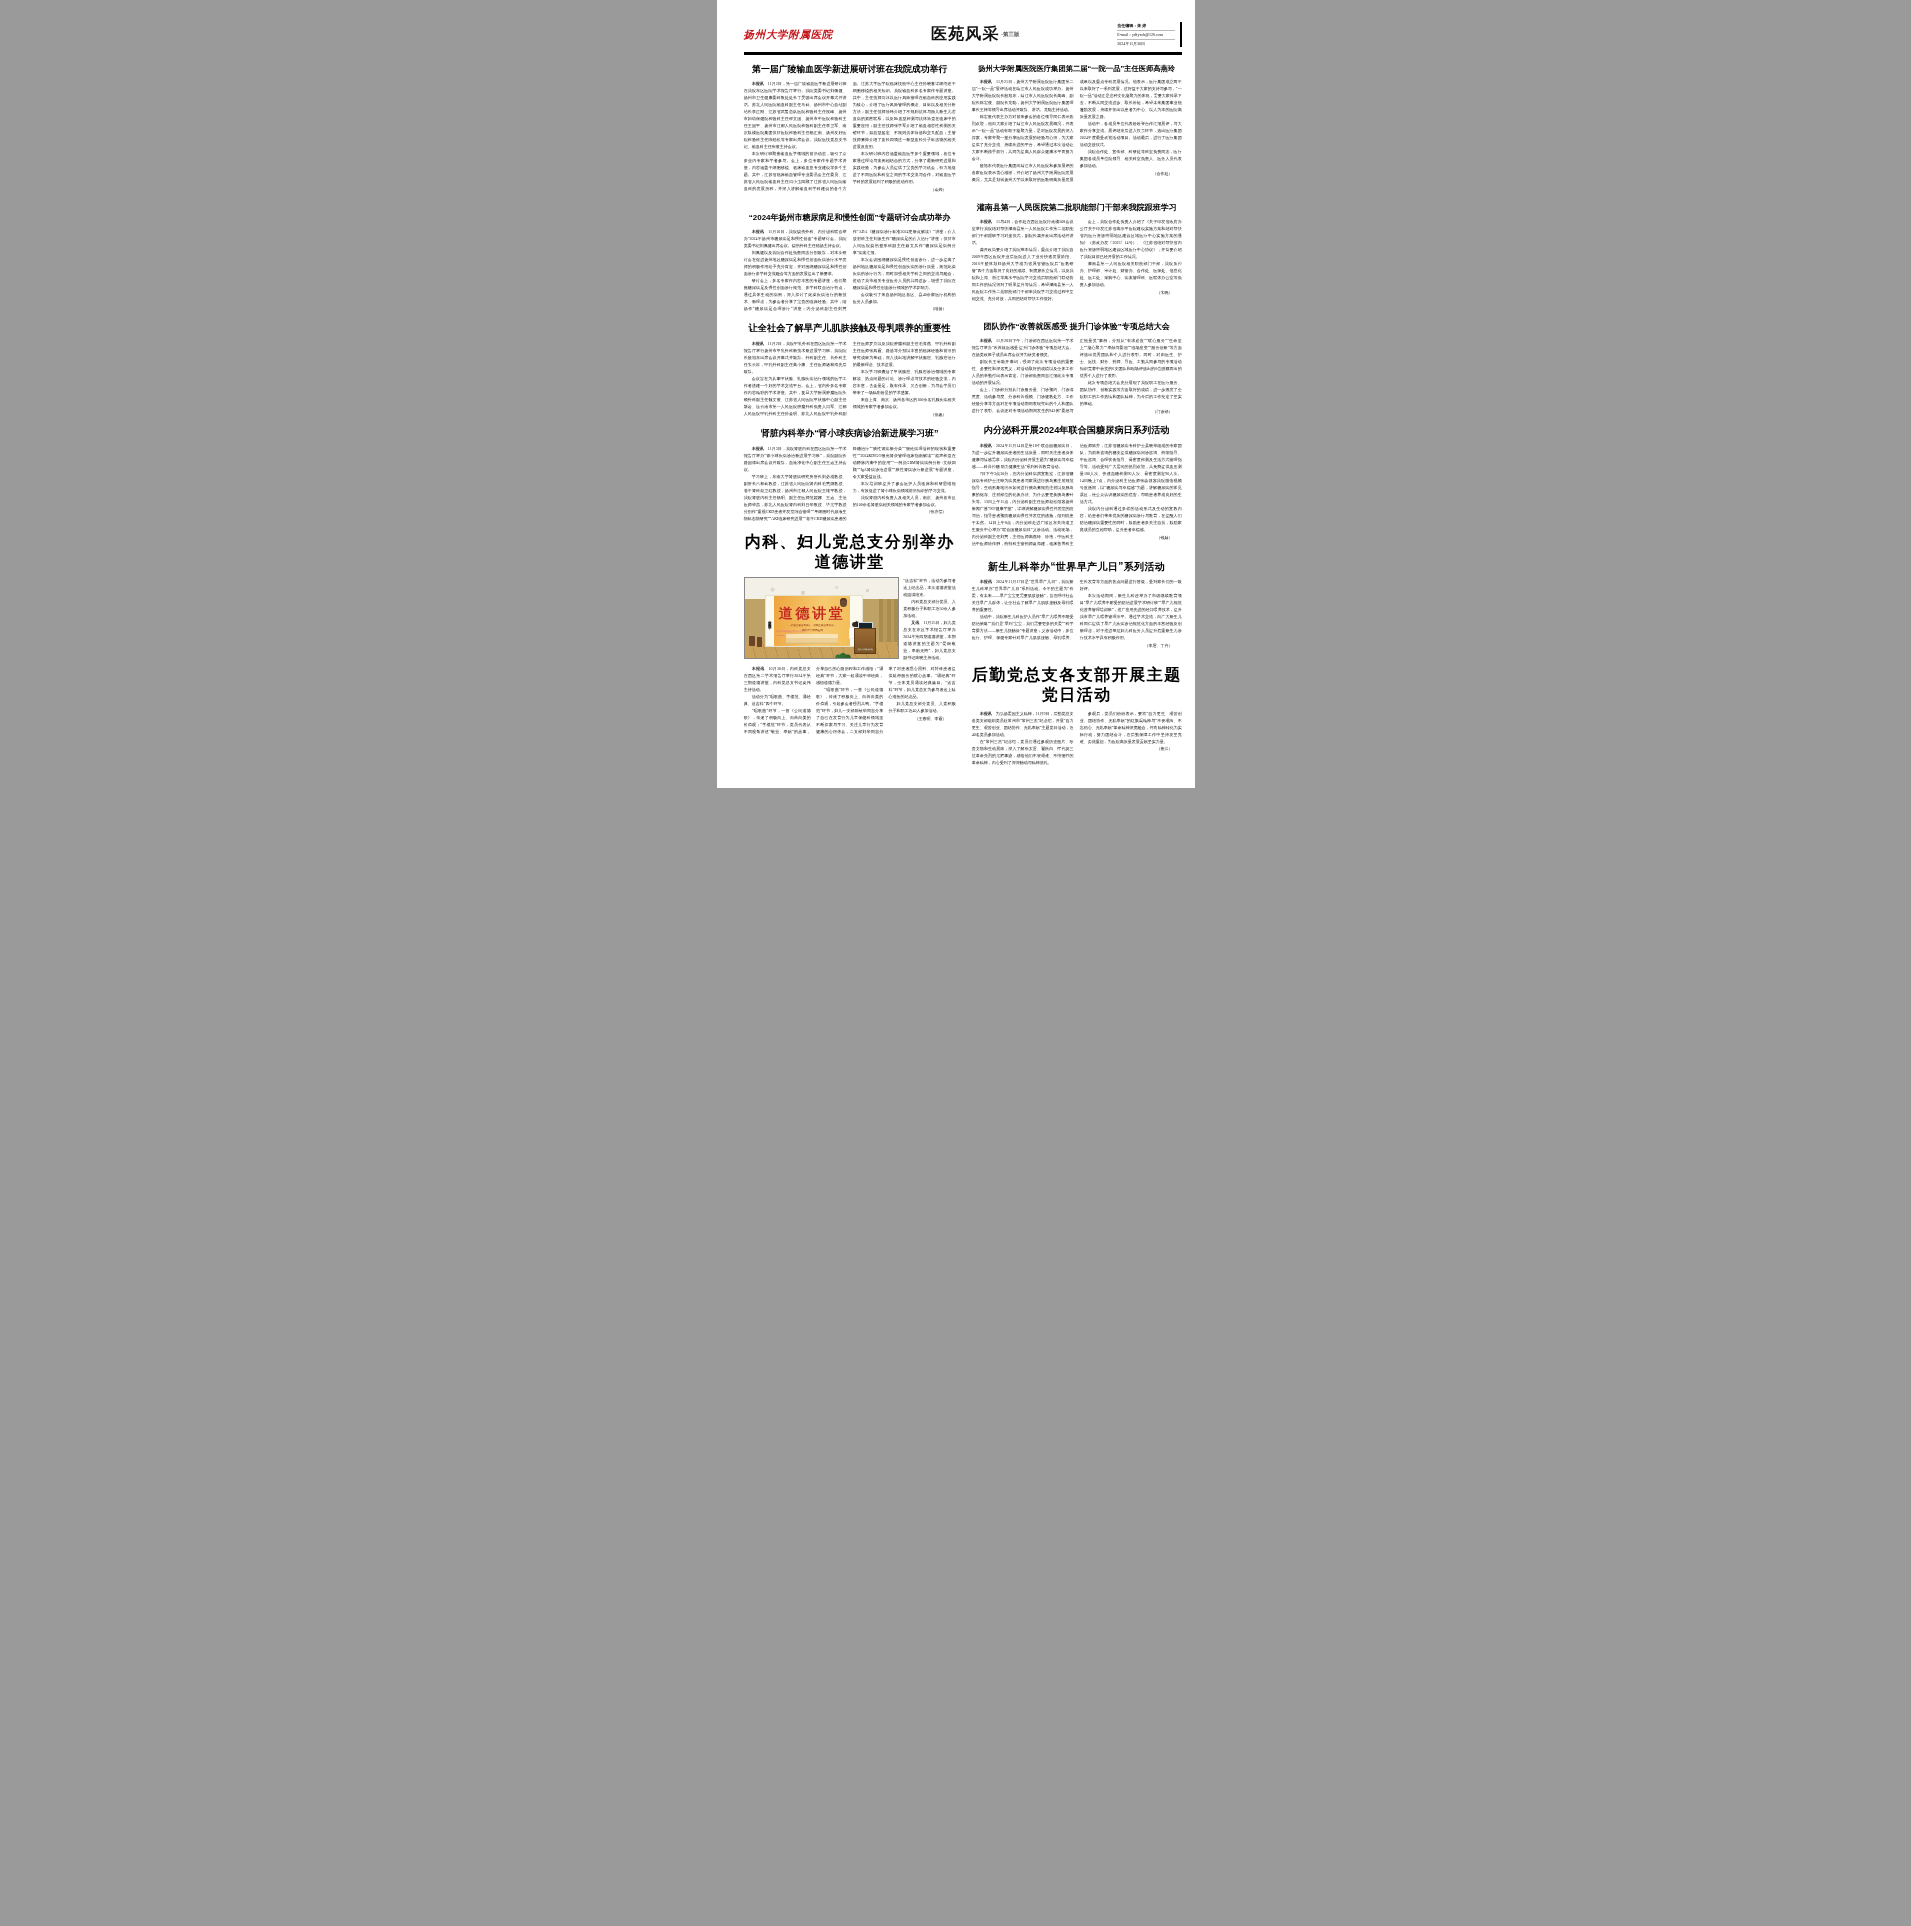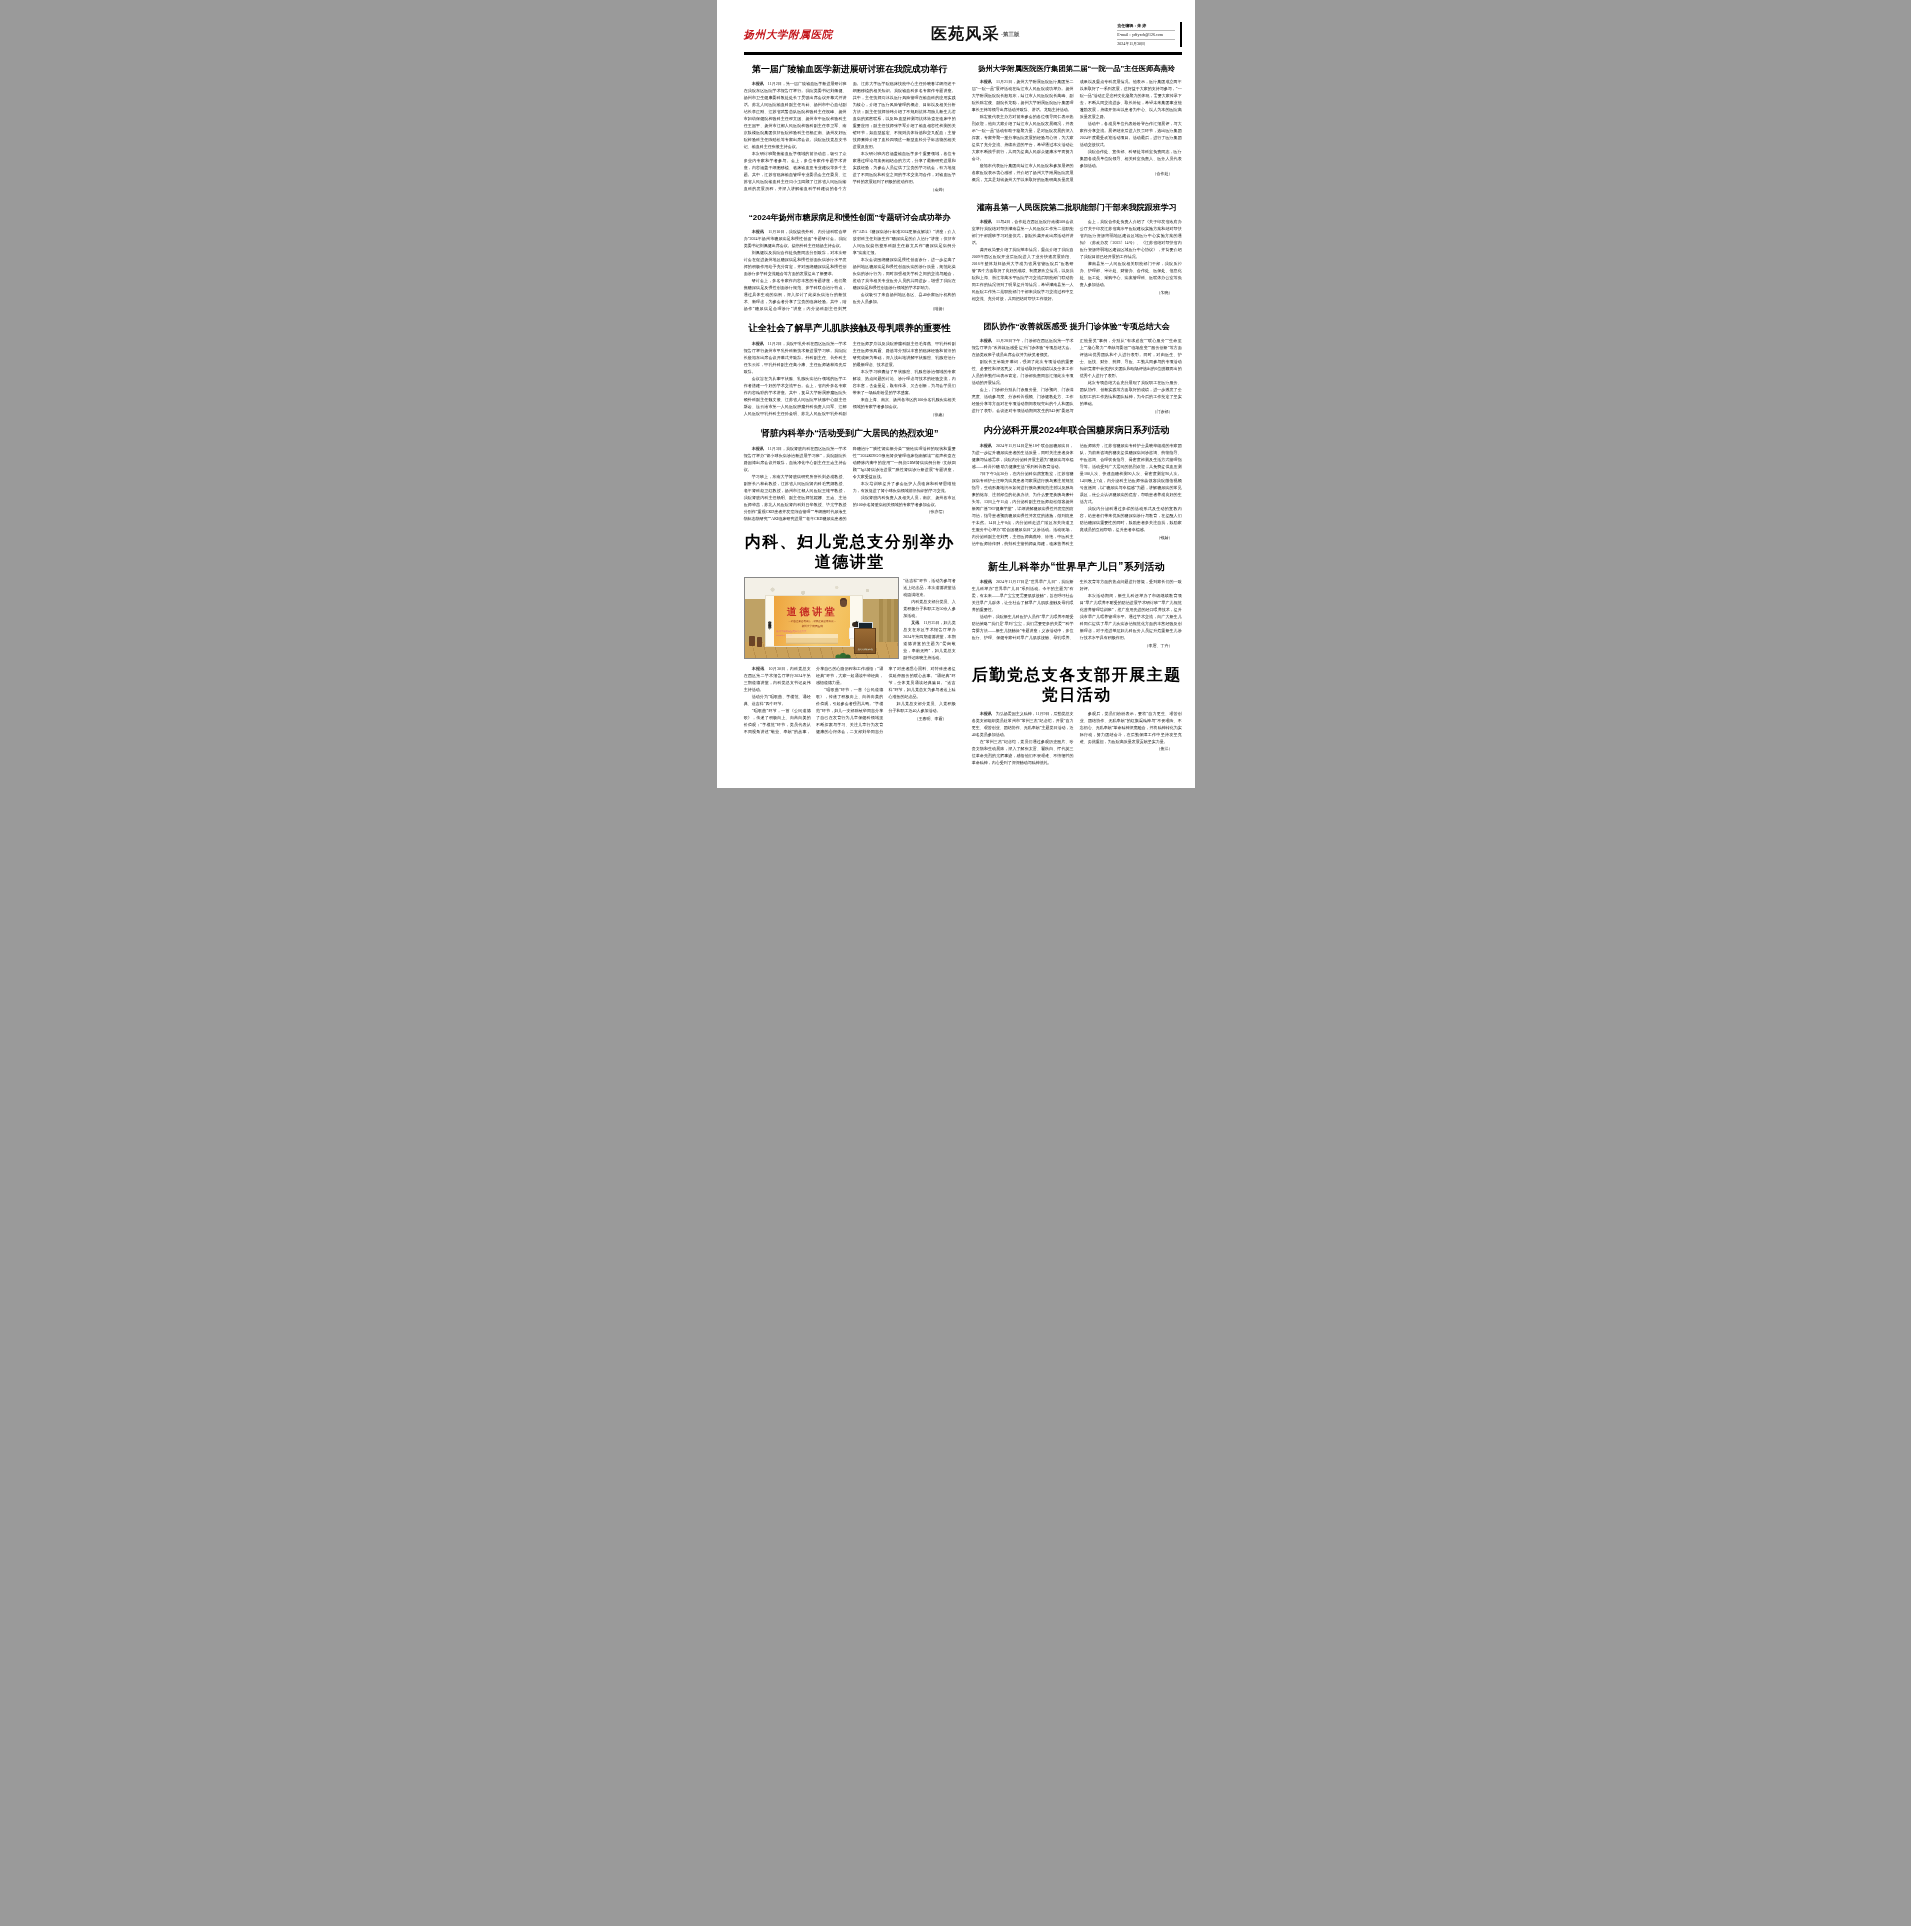--- a/index.html
+++ b/index.html
@@ -52,21 +52,21 @@
      background:repeating-linear-gradient(75deg,#caa15a 0 10px,#b98f4c 10px 10.8px);}
   .ph-screen{position:absolute;left:13%;top:21%;width:63%;height:62%;
      background:linear-gradient(100deg,#ec9e35,#f6ca70 55%,#f2b94e);
      border:0.8px solid #e6e0cf;display:flex;}
   .strip{background:#fcf9ee;height:100%;display:flex;align-items:center;justify-content:center;flex:none;}
   .strip-l{width:8.5px;} .strip-r{width:11.6px;}
   .v{writing-mode:vertical-rl;text-orientation:upright;font-family:"Liberation Serif",serif;
      font-weight:900;color:#1a1a1a;}
   .v-l{font-size:3.1px;letter-spacing:0.8px;} .v-r{font-size:5px;letter-spacing:1.2px;}
   .ph-mid{flex:1;position:relative;text-align:center;}
-  .ph-title{font-family:"Liberation Serif",serif;font-weight:900;font-size:10px;letter-spacing:2.7px;
+  .ph-title{font-family:"Liberation Serif",serif;font-weight:900;font-size:14px;letter-spacing:2.7px;
      color:#c52a1e;margin-top:9.2px;text-shadow:0.4px 0.4px 0 #fff3;}
   .ph-sub{font-size:2.5px;color:#8a2c17;margin-top:1.2px;}
   .ph-org{font-size:2.7px;color:#8a2c17;margin-top:0.4px;}
   .ph-note{position:absolute;left:2.3px;bottom:8.5px;color:#e06a8a;font-size:2.3px;text-align:left;line-height:1.5;}
   .ph-bldg{position:absolute;left:16%;right:16%;bottom:1.5px;height:10px;opacity:.8;
      background:linear-gradient(#fbeccb 0 40%,#ecd3a0 40% 100%);
      box-shadow:inset 0 -1.2px 0 #d8b97f;}
   .ph-lf{position:absolute;top:1.9px;right:3.1px;width:7.7px;height:9.2px;background:#6b4a33;
      border-radius:45% 45% 40% 40%;box-shadow:inset 0 1.9px 0 #55392a;}
   .podium{position:absolute;right:14%;bottom:5%;width:20px;height:24px;
@@ -133,21 +133,21 @@
         <div class="body cols2">
           <p><b class="lead">本报讯</b><span>　11月2日，我院甲乳外科在西区医院第一学术报告厅举行扬州市甲乳外科新技术新进展学习班。我院院长殷旭东出席会议开幕式并致辞。外科副主任、普外科主任朱云祥，甲乳外科副主任高小康、主任医师诸林海先后致辞。</span></p>
           <p>会议旨在为从事甲状腺、乳腺疾病治疗领域的医学工作者搭建一个好的学术交流平台。会上，省内外多名专家作内容精彩的学术讲座。其中，复旦大学附属肿瘤医院头颈外科副主任魏文俊、江苏省人民医院甲状腺中心副主任斯岩、连云港市第一人民医院肿瘤外科负责人周军、江都人民医院甲乳外科主任孙金明、苏北人民医院甲乳外科副主任医师罗舟以及我院肿瘤科副主任毛海燕、甲乳外科副主任医师张凤霞、路选等分别以丰富的临床经验和前沿的研究成果为基础，深入浅出地讲解甲状腺癌、乳腺癌治疗的最新理念、技术进展。</p>
           <p>本次学习班囊括了甲状腺癌、乳腺癌诊治领域的专家解读、热点问题的讨论、诊疗理念与技术的经验交流，内容丰富，含金量足，既有传承、又含创新，为与会学员们带来了一场精彩纷呈的学术盛宴。</p>
           <p>来自上海、南京、扬州各市区的100余名乳腺疾病相关领域的专家学者参加会议。</p>
           <p class="byline">（徐惠）</p>
         </div>
       </article>
 
       <article>
-        <h2 class="t23">肾脏内科举办“活动受到广大居民的热烈欢迎”</h2>
+        <h2 class="t23">肾脏内科举办“肾小球疾病诊治新进展学习班”</h2>
         <div class="body cols2">
           <p><b class="lead">本报讯</b><span>　11月3日，我院肾脏内科在西区医院第一学术报告厅举办“肾小球疾病诊治新进展学习班”，我院副院长路国涛出席会议并致辞，血液净化中心副主任王垚主持会议。</span></p>
           <p>学习班上，东南大学肾脏病研究所所长刘必成教授、副所长吕林莉教授，江苏省人民医院肾内科毛慧娟教授、老年肾科赵卫红教授，扬州市江都人民医院王维平教授，我院肾脏内科主任杨明、副主任医师范妮娜、王垚、主治医师华茜，苏北人民医院肾内科刘昌华教授、毕光宇教授分别作“重视CKD患者并发症综合管理”“单细胞时代尿液生物标志物研究”“AKI临床研究进展”“老年CKD糖尿病患者的降糖治疗”“膜性肾病新分类”“狼疮病理活检的现状和重要性”“2024KDIGO狼疮肾炎管理临床指南解读”“超声检查在动静脉内瘘中的应用”“一例抗GBM肾病病例分析+文献回顾”“IgA肾病诊治进展”“膜性肾病诊疗新进展”专题讲座，令大家受益匪浅。</p>
           <p>本次培训班提升了参会医护人员临床和科研思维能力，有效促进了肾小球疾病领域前沿知识的学习交流。</p>
           <p>我院肾脏内科负责人及相关人员，南京、扬州各市区的100余名肾脏病相关领域的专家学者参加会议。</p>
           <p class="byline">（张亦儒）</p>
         </div>
       </article>
 
       <article>

